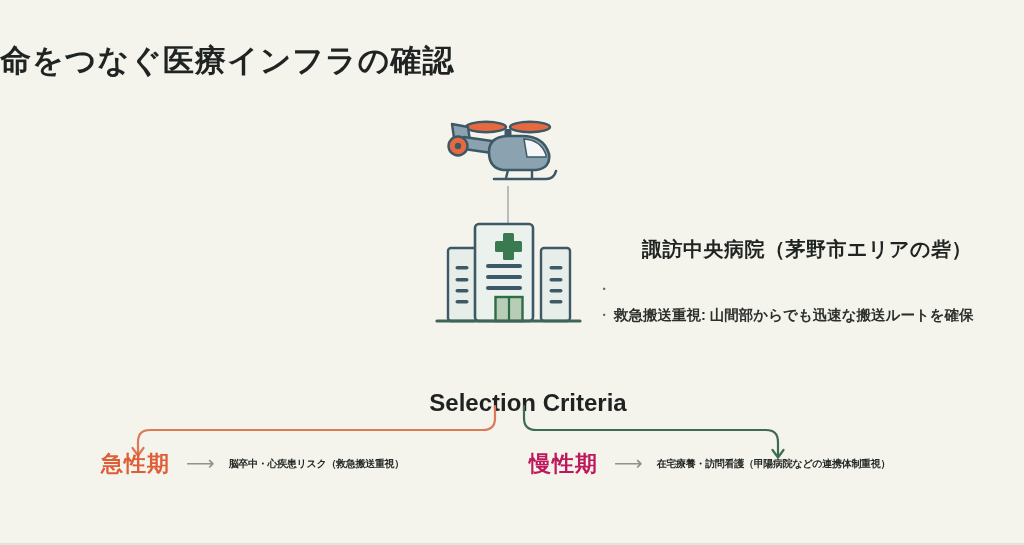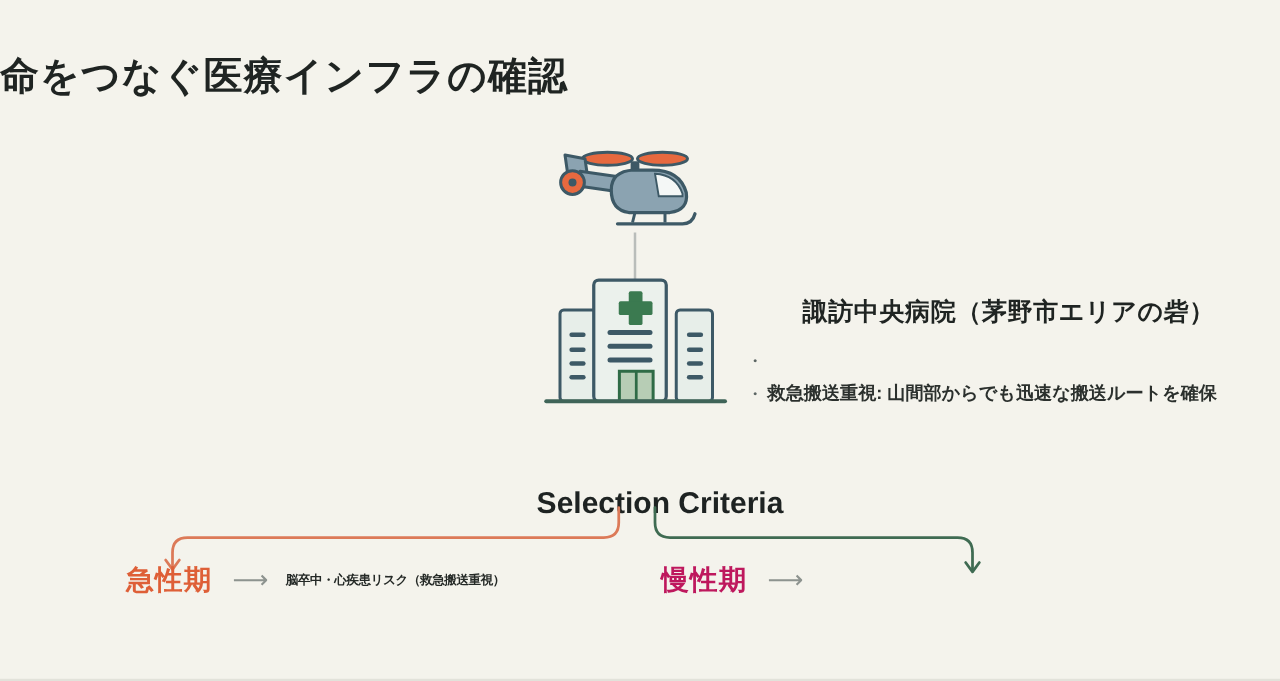--- a/index.html
+++ b/index.html
@@ -164,16 +164,17 @@
 
   <div class="branch-row left">
     <span class="branch-label">急性期</span>
     <span class="branch-arrow">⟶</span>
     <span class="branch-desc">脳卒中・心疾患リスク（救急搬送重視）</span>
   </div>
 
   <div class="branch-row right">
     <span class="branch-label">慢性期</span>
     <span class="branch-arrow">⟶</span>
+    <span class="branch-desc">在宅療養・訪問看護（甲陽病院などの連携体制重視）</span>
   </div>
 
   <div class="bottom-edge"></div>
 </div>
 
 </body></html>

